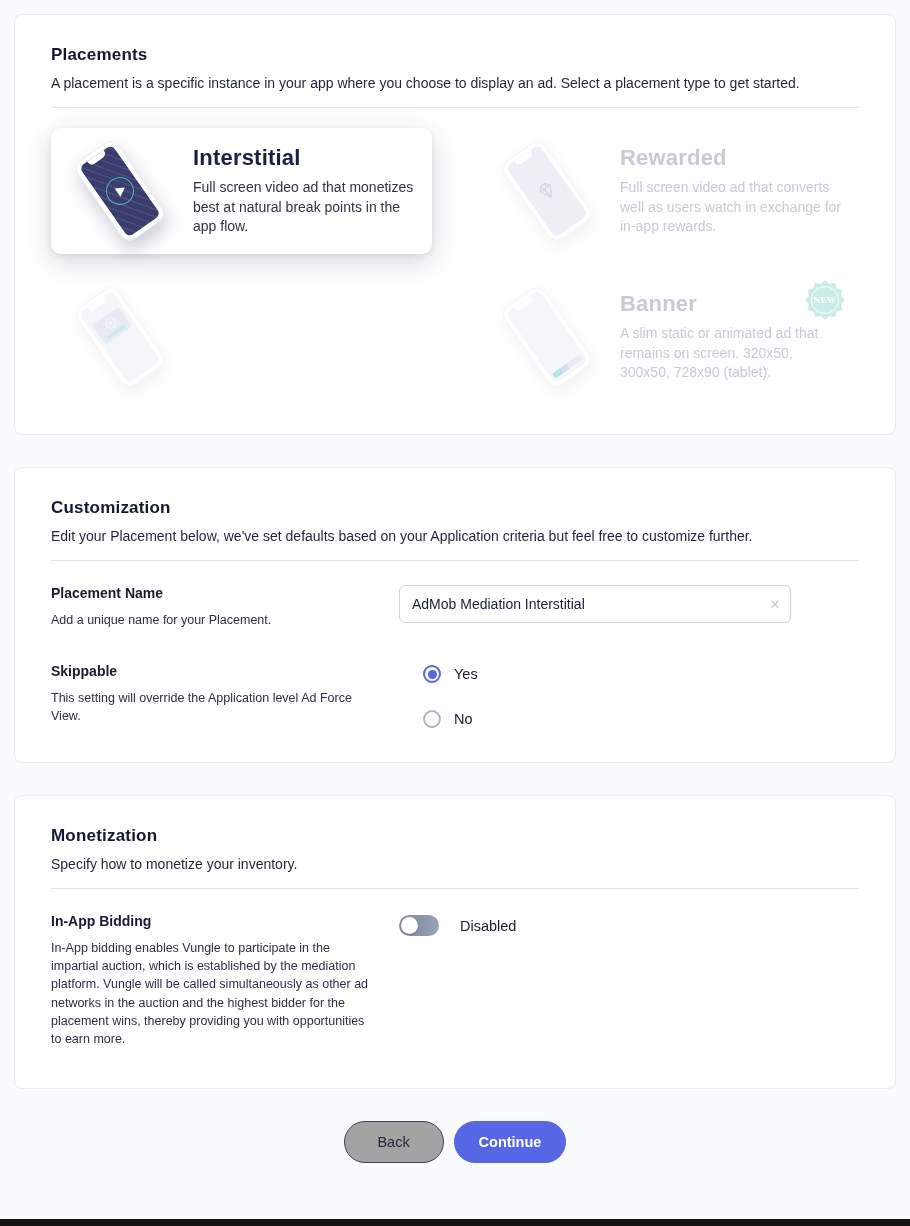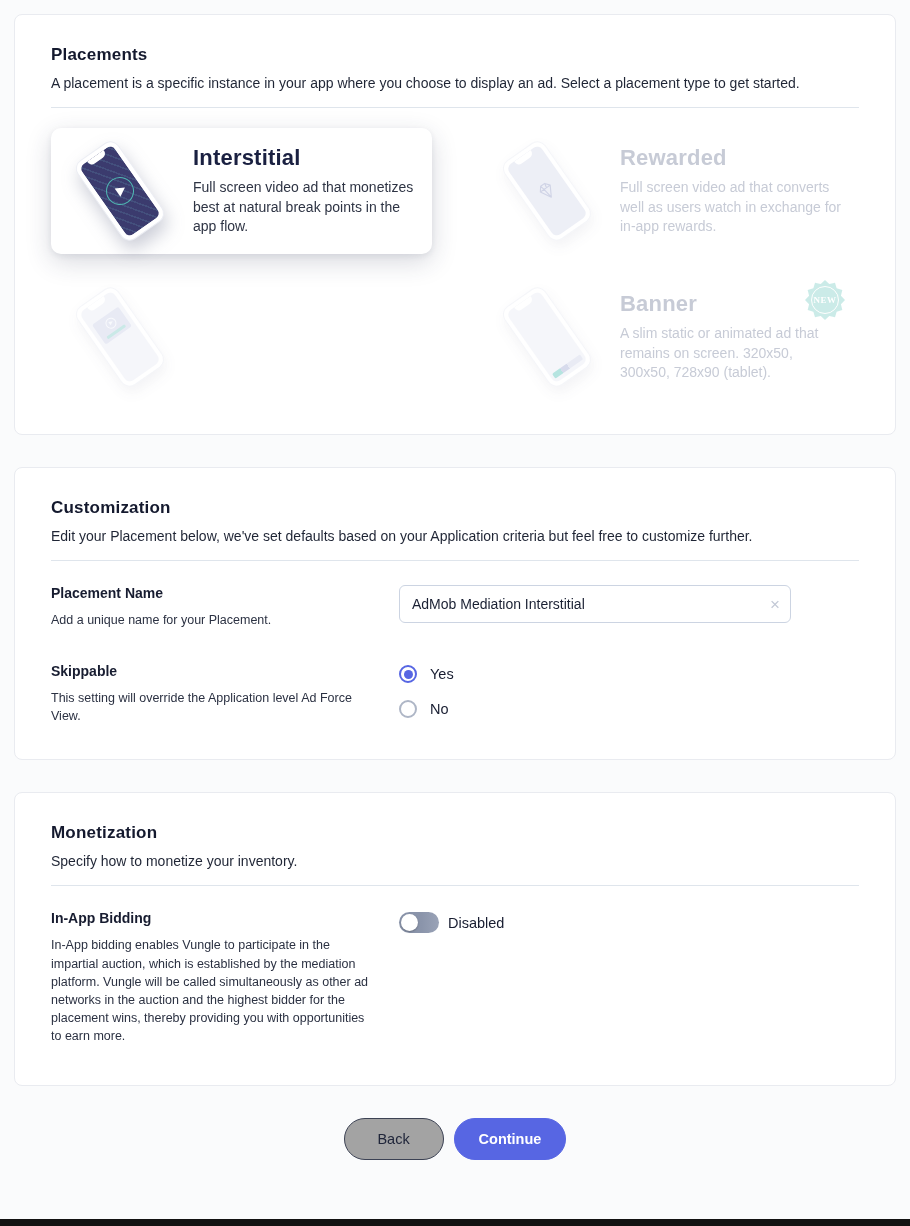--- a/index.html
+++ b/index.html
@@ -133,21 +133,21 @@
   .text-input {
     border: none; outline: none; background: transparent;
     font-family: "Liberation Sans", "DejaVu Sans", sans-serif;
     font-size: 14px; color: #1a2033; flex: 1; padding: 0 30px 0 12px; height: 100%;
   }
   .clear-x {
     position: absolute; right: 10px; top: 50%; transform: translateY(-50%);
     color: #c3c9d6; font-size: 17px; line-height: 1; cursor: pointer; user-select: none;
   }
 
-  .radio-row { display: flex; align-items: center; margin-bottom: 17px; cursor: pointer; }
+  .radio-row { display: flex; align-items: center; margin-bottom: 27px; cursor: pointer; }
   .radio-row:last-child { margin-bottom: 0; }
   .radio {
     width: 18px; height: 18px; border-radius: 50%;
     border: 2px solid #aeb6c6; background: #fff;
     display: inline-flex; align-items: center; justify-content: center;
     flex: 0 0 18px;
   }
   .radio.checked { border-color: #5766e3; }
   .radio.checked .dot { width: 9px; height: 9px; border-radius: 50%; background: #5766e3; }
   .radio-label { font-size: 14.5px; color: #171c30; margin-left: 13px; }
@@ -155,21 +155,21 @@
   .toggle-row { display: flex; align-items: center; }
   .toggle {
     position: relative; width: 40px; height: 21px; border-radius: 11px;
     background: linear-gradient(90deg, #8a94aa 0 55%, #9aa3b7 100%);
     cursor: pointer; flex: 0 0 40px;
   }
   .toggle .knob {
     position: absolute; left: 2px; top: 2px; width: 17px; height: 17px;
     border-radius: 50%; background: #fff; box-shadow: 0 1px 2px rgba(0,0,0,.25);
   }
-  .toggle-label { font-size: 14.5px; color: #171c30; margin-left: 9px; }
+  .toggle-label { font-size: 14.5px; color: #171c30; margin-left: 21px; }
 
   
   .actions { display: flex; justify-content: center; gap: 10px; padding: 0 0 26px 0; }
   .btn {
     min-width: 100px; height: 42px; border-radius: 21px;
     font-family: "Liberation Sans", "DejaVu Sans", sans-serif;
     font-size: 14.5px; cursor: pointer; padding: 0 24px;
   }
   .btn-back { background: #a3a3a3; border: 1px solid #3c4254; color: #20263a; }
   .btn-continue { background: #5766e3; border: 1px solid #5766e3; color: #fff; font-weight: 700; }
@@ -275,21 +275,21 @@
           <div class="field-help">Add a unique name for your Placement.</div>
         </div>
         <div class="control-col">
           <div class="text-input-wrap">
             <input class="text-input" type="text" value="AdMob Mediation Interstitial" style="">
             <span class="clear-x">×</span>
           </div>
         </div>
       </div>
 
-      <div class="form-row" style="margin-top:34px;">
+      <div class="form-row" style="margin-top:34px;gap:24px;">
         <div>
           <div class="field-label">Skippable</div>
           <div class="field-help">This setting will override the Application level Ad Force View.</div>
         </div>
         <div class="control-col" style="padding-top:2px;">
           <div class="radio-row">
             <span class="radio checked">
                 <span class="dot"></span>
               </span>
             <span class="radio-label">Yes</span>

